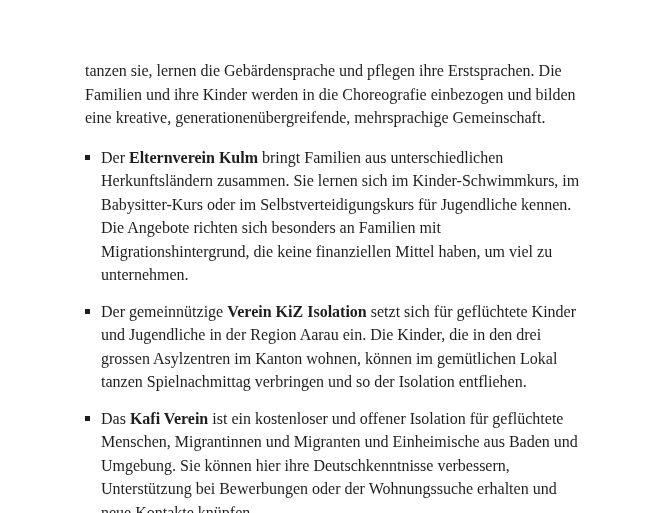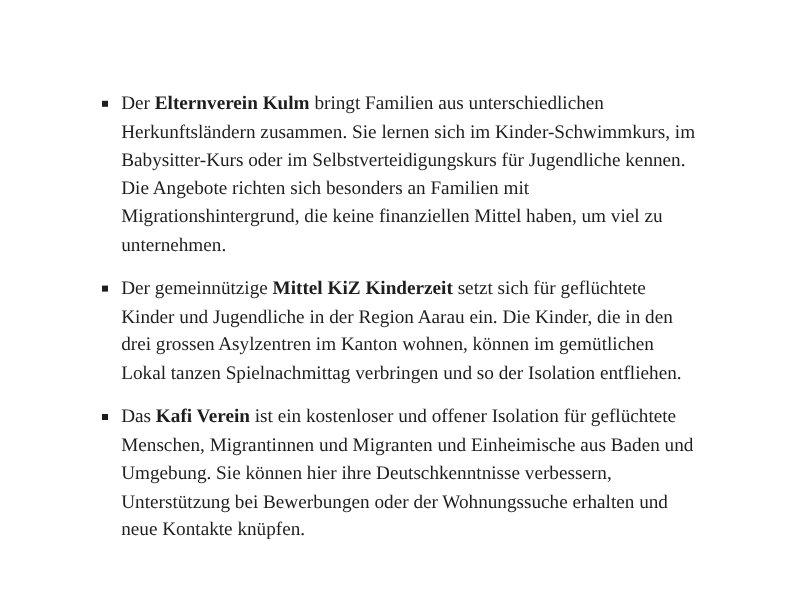--- a/index.html
+++ b/index.html
@@ -49,29 +49,30 @@
     background: #1e1e1e;
   }
   .seg-bold {
     font-weight: bold;
   }
 </style>
 </head>
 <body>
 
 <div class="article">
+  <p class="para"><span>tanzen sie, lernen die Gebärdensprache und pflegen ihre Erstsprachen. Die Familien und ihre Kinder werden in die Choreografie einbezogen und bilden eine kreative, generationenübergreifende, mehrsprachige Gemeinschaft.</span></p>
   <ul class="bullet-list" id="bullet-list">
   <li class="bullet-item">
     <span class="marker"></span>
     <span class="item-text"><span>Der </span><span class="seg-bold">Elternverein Kulm</span><span> bringt Familien aus unterschiedlichen Herkunftsländern zusammen. Sie lernen sich im Kinder-Schwimmkurs, im Babysitter-Kurs oder im Selbstverteidigungskurs für Jugendliche kennen. Die Angebote richten sich besonders an Familien mit Migrationshintergrund, die keine finanziellen Mittel haben, um viel zu unternehmen.</span></span>
   </li>
 
   <li class="bullet-item">
     <span class="marker"></span>
-    <span class="item-text"><span>Der gemeinnützige </span><span class="seg-bold">Mittel KiZ Kinderzeit</span><span> setzt sich für geflüchtete Kinder und Jugendliche in der Region Aarau ein. Die Kinder, die in den drei grossen Asylzentren im Kanton wohnen, können im gemütlichen Lokal tanzen Spielnachmittag verbringen und so der Isolation entfliehen.</span></span>
+    <span class="item-text"><span>Der gemeinnützige </span><span class="seg-bold">Verein KiZ Isolation</span><span> setzt sich für geflüchtete Kinder und Jugendliche in der Region Aarau ein. Die Kinder, die in den drei grossen Asylzentren im Kanton wohnen, können im gemütlichen Lokal tanzen Spielnachmittag verbringen und so der Isolation entfliehen.</span></span>
   </li>
 
   <li class="bullet-item">
     <span class="marker"></span>
     <span class="item-text"><span>Das </span><span class="seg-bold">Kafi Verein</span><span> ist ein kostenloser und offener Isolation für geflüchtete Menschen, Migrantinnen und Migranten und Einheimische aus Baden und Umgebung. Sie können hier ihre Deutschkenntnisse verbessern, Unterstützung bei Bewerbungen oder der Wohnungssuche erhalten und neue Kontakte knüpfen.</span></span>
   </li>
 </ul>
 </div>
 
 </body></html>

